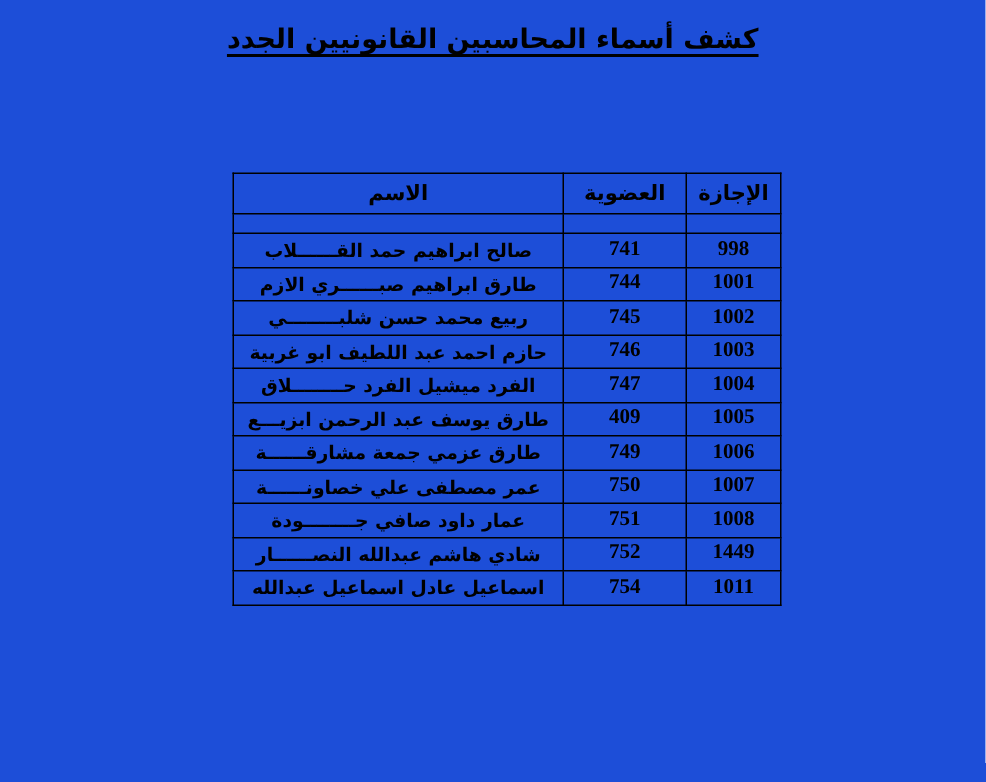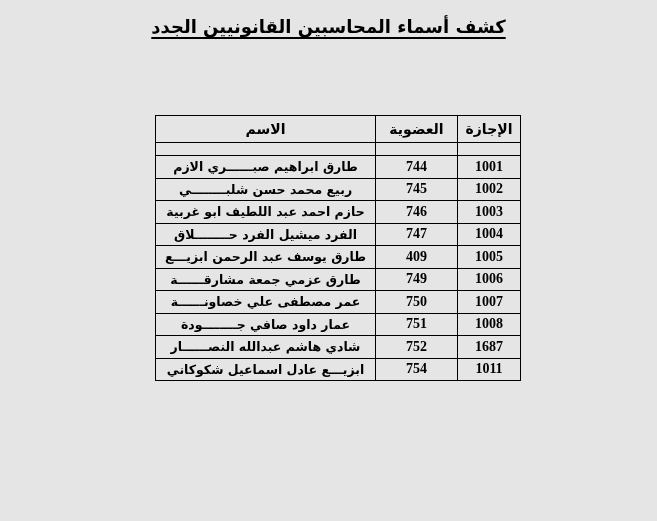--- a/index.html
+++ b/index.html
@@ -4,21 +4,21 @@
 <style>
   html, body {
     margin: 0;
     padding: 0;
     background: #ffffff;
   }
   .page {
     position: relative;
     width: 657px;
     height: 521px;
-    background: #e5e5e5;
+    background: #1d4ed8;
     font-family: "DejaVu Sans", sans-serif;
     color: #000000;
     overflow: hidden;
   }
   .doc-title {
     position: absolute;
     top: 16px;
     left: 0;
     width: 100%;
     text-align: center;
@@ -93,20 +93,25 @@
         <th dir="rtl">العضوية</th>
         <th dir="rtl">الإجازة</th>
       </tr>
       <tr class="spacer-row">
         <td></td>
         <td></td>
         <td></td>
       </tr>
     </thead>
     <tbody>
+  <tr class="data-row">
+    <td class="name-cell">صالح ابراهيم حمد القــــــلاب</td>
+    <td class="num-cell">741</td>
+    <td class="num-cell">998</td>
+  </tr>
 
 
 
   <tr class="data-row">
     <td class="name-cell">طارق ابراهيم صبــــــري الازم</td>
     <td class="num-cell">744</td>
     <td class="num-cell">1001</td>
   </tr>
 
   <tr class="data-row">
@@ -147,26 +152,26 @@
 
   <tr class="data-row">
     <td class="name-cell">عمار داود صافي جــــــــودة</td>
     <td class="num-cell">751</td>
     <td class="num-cell">1008</td>
   </tr>
 
   <tr class="data-row">
     <td class="name-cell">شادي هاشم عبدالله النصــــــار</td>
     <td class="num-cell">752</td>
-    <td class="num-cell">1687</td>
+    <td class="num-cell">1449</td>
   </tr>
 
 
   <tr class="data-row">
-    <td class="name-cell">ابزيـــع عادل اسماعيل شكوكاني</td>
+    <td class="name-cell">اسماعيل عادل اسماعيل عبدالله</td>
     <td class="num-cell">754</td>
     <td class="num-cell">1011</td>
   </tr>
 
 </tbody>
   </table>
 
 </div>
 
 </body></html>

